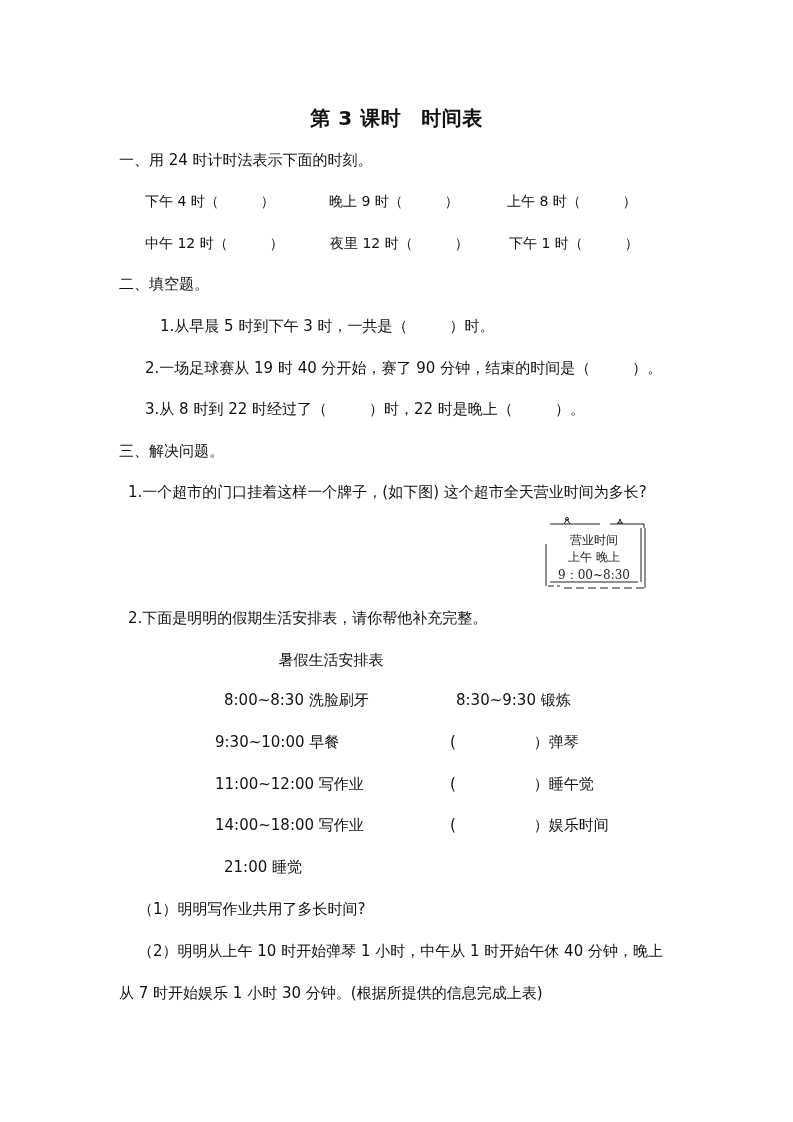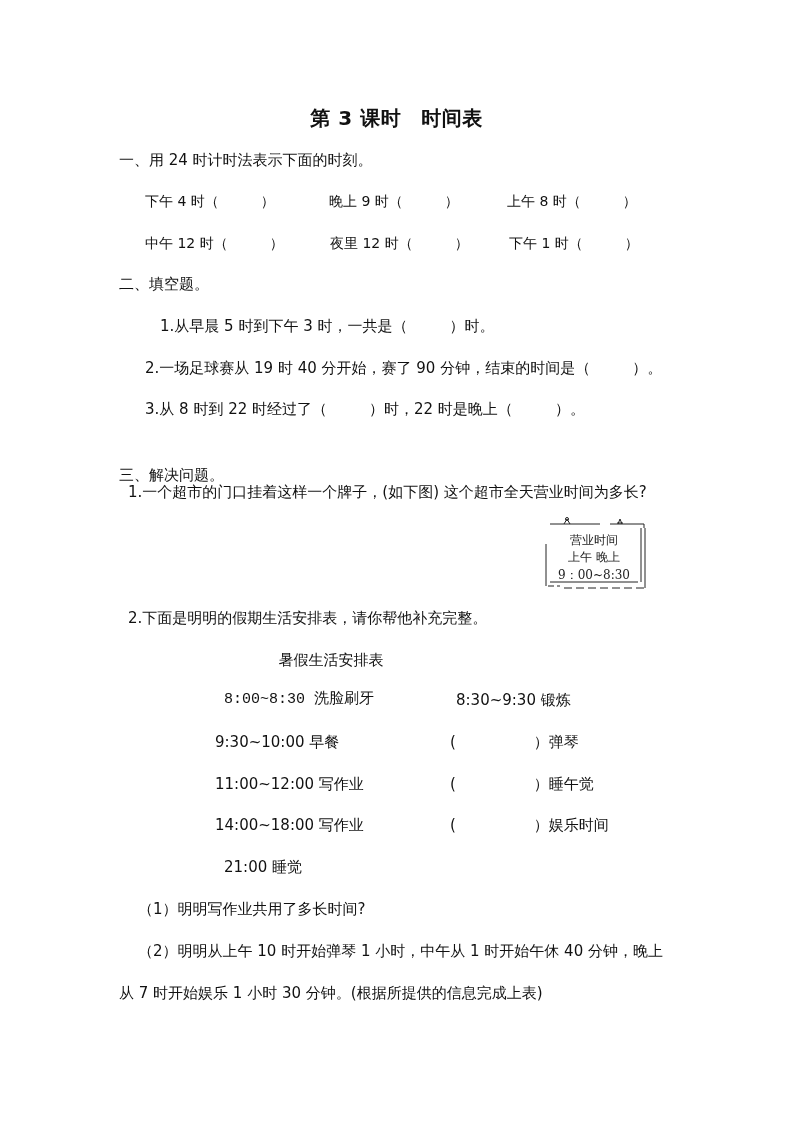--- a/index.html
+++ b/index.html
@@ -62,21 +62,21 @@
 </div>
 
 <div class="abs txt" style="left:145px; top:358px;text-align:center;">
   <span>2.一场足球赛从 19 时 40 分开始，赛了 90 分钟，结束的时间是（</span><span class="blank" style="width:42px;"></span><span>）。</span>
 </div>
 
 <div class="abs txt" style="left:145px; top:399px;">
   <span>3.从 8 时到 22 时经过了（</span><span class="blank" style="width:42px;"></span><span>）时，22 时是晚上（</span><span class="blank" style="width:42px;"></span><span>）。</span>
 </div>
 
-<div class="abs txt" style="left:119px; top:441px;margin-top:24px;">三、解决问题。</div>
+<div class="abs txt" style="left:119px; top:441px;">三、解决问题。</div>
 
 <div class="abs txt" style="left:128px; top:482px;">1.一个超市的门口挂着这样一个牌子，(如下图) 这个超市全天营业时间为多长?</div>
 
 <div class="abs sign">
   <svg width="104" height="74" viewBox="0 0 104 74">
     <g fill="none" stroke="#222" stroke-width="1">
       <line x1="6" y1="8" x2="56" y2="8"></line>
       <line x1="66" y1="8" x2="100" y2="8"></line>
       <line x1="100" y1="8" x2="100" y2="12"></line>
       <path d="M20 8 l3 -5 l3 5"></path>
@@ -93,21 +93,21 @@
     <text x="50" y="28" text-anchor="middle" font-family="DejaVu Serif, serif" font-size="12" fill="#222">营业时间</text>
     <text x="50" y="45" text-anchor="middle" font-family="DejaVu Serif, serif" font-size="12" fill="#222">上午  晚上</text>
     <text x="50" y="63" text-anchor="middle" font-family="DejaVu Serif, serif" font-size="12" fill="#222">9：00~8:30</text>
   </svg>
 </div>
 
 <div class="abs txt" style="left:128px; top:608px;">2.下面是明明的假期生活安排表，请你帮他补充完整。</div>
 
 <div class="abs txt" style="left:0; width:642px; text-align:center; top:650px; padding-left:20px; box-sizing:border-box;">暑假生活安排表</div>
 
-<div class="abs txt" style="left:224px; top:690px;font-family:Liberation Mono, monospace;">8:00~8:30 洗脸刷牙</div>
+<div class="abs txt" style="left:224px; top:690px;">8:00~8:30 洗脸刷牙</div>
 <div class="abs txt" style="left:215px; top:732px;">9:30~10:00 早餐</div>
 <div class="abs txt" style="left:215px; top:774px;">11:00~12:00 写作业</div>
 <div class="abs txt" style="left:215px; top:815px;">14:00~18:00 写作业</div>
 <div class="abs txt" style="left:224px; top:857px;">21:00 睡觉</div>
 
 <div class="abs txt" style="left:456px; top:690px;">8:30~9:30 锻炼</div>
 
 <div class="abs txt" style="left:450px; top:732px;">
   <span>(</span><span class="blank" style="width:78px;"></span><span>）</span><span>弹琴</span>
 </div>

